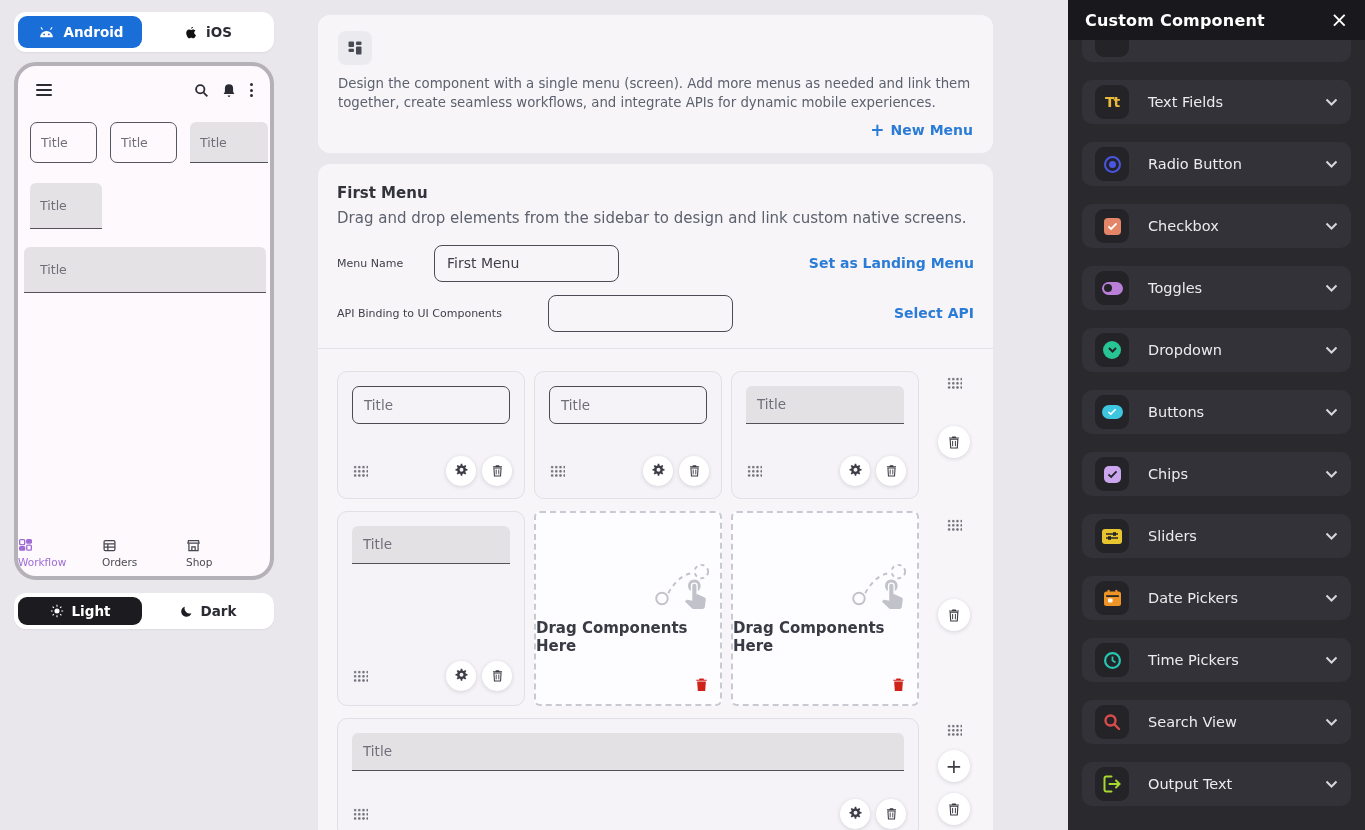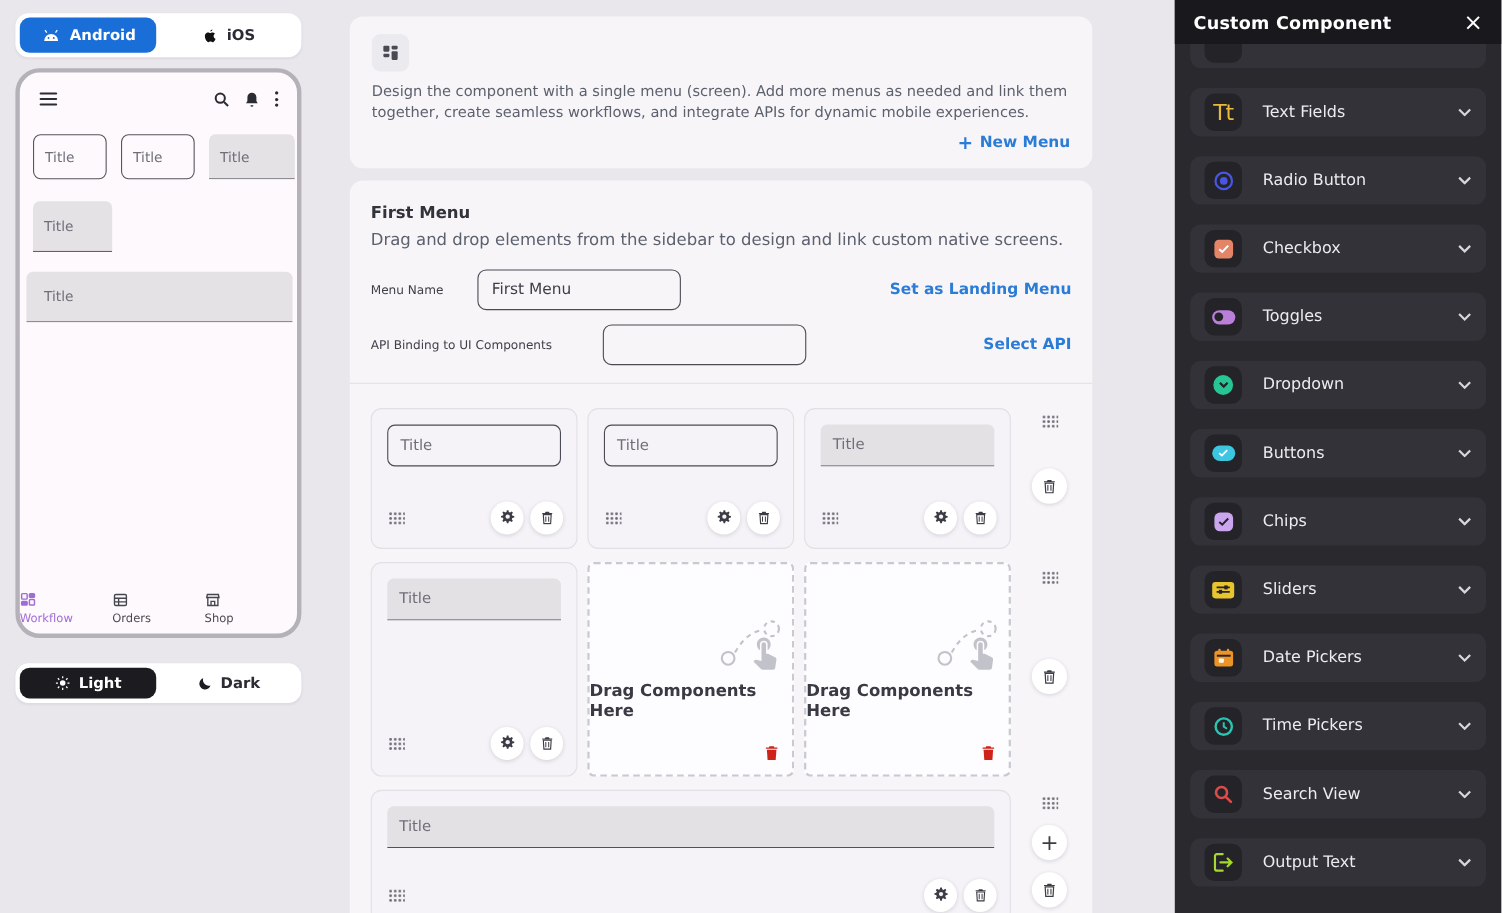--- a/index.html
+++ b/index.html
@@ -29,21 +29,21 @@
   .pfield.outl{border:1.4px solid #56565e;border-radius:7px;width:67px;background:#fdf9fd;}
   .pfield.fill{background:#e5e2e6;border-bottom:1.7px solid #515159;border-radius:6px 6px 0 0;}
   .pf-row1 .pfield.fill{flex:1;}
   .pf-row2 .pfield.fill{width:72px;height:46px;}
   .pf-row3 .pfield.fill{width:100%;height:46px;padding-left:16px;}
 
   .phone-nav{position:absolute;left:0;right:0;bottom:8px;display:flex;}
   .pnav-item{flex:1;display:flex;flex-direction:column;gap:3px;font-size:10.5px;color:#4a4a52;cursor:pointer;}
   .pnav-item.active{color:#a06cd5;}
 
-  .theme-card{margin-top:23px;height:36px;}
+  .theme-card{margin-top:13px;height:36px;}
   .theme-card .seg{font-size:13.5px;}
 
   
   .center-col{position:absolute;left:318px;top:15px;width:675px;}
   .card{background:#f7f5f8;border-radius:12px;}
   .header-card{padding:16px 20px 14px;}
   .hc-titlerow{display:flex;align-items:center;gap:13px;}
   .hc-tile{width:34px;height:34px;background:#eaeaef;border-radius:8px;display:flex;align-items:center;justify-content:center;}
   .hc-title{font-size:16px;font-weight:700;color:#2f2f38;}
   .hc-desc{margin-top:10px;font-size:13.3px;line-height:1.42;color:#5c616e;width:640px;}
@@ -93,21 +93,21 @@
   .panel-header{height:40px;background:#19191d;display:flex;align-items:center;justify-content:space-between;padding:0 17px;position:relative;z-index:2;}
   .panel-title{color:#fff;font-size:16px;font-weight:700;letter-spacing:.2px;}
   .panel-close{color:#fff;font-size:21px;line-height:1;cursor:pointer;}
   .panel-list{height:790px;overflow:hidden;padding:0 14px;}
   .p-item{height:44px;background:#323238;border-radius:10px;margin-top:18px;display:flex;align-items:center;padding:0 13px;gap:19px;cursor:pointer;}
   .p-item.partial{margin-top:-22px;}
   .tile{width:34px;height:34px;background:#232328;border-radius:9px;display:flex;align-items:center;justify-content:center;flex-shrink:0;}
   .p-label{flex:1;color:#ecebee;font-size:14.5px;font-weight:500;}
   .p-chev{flex-shrink:0;display:flex;cursor:pointer;}
 
-  .ic-text{font-weight:400;font-size:20px;letter-spacing:-1px;}
+  .ic-text{font-weight:700;font-size:14px;letter-spacing:-1px;}
   .ic-radio{width:17px;height:17px;border:2.6px solid currentColor;border-radius:50%;display:flex;align-items:center;justify-content:center;}
   .ic-radio i{width:7px;height:7px;background:currentColor;border-radius:50%;}
   .ic-box{width:17px;height:17px;background:currentColor;border-radius:4px;display:flex;align-items:center;justify-content:center;}
   .ic-box.chip{border-radius:5px;}
   .ic-toggle{width:21px;height:13px;background:currentColor;border-radius:7px;display:flex;align-items:center;padding-left:2.5px;}
   .ic-toggle i{width:8px;height:8px;background:#232328;border-radius:50%;}
   .ic-dropc{width:18px;height:18px;background:currentColor;border-radius:50%;display:flex;align-items:center;justify-content:center;}
   .ic-btnpill{width:21px;height:14px;background:currentColor;border-radius:8px;display:flex;align-items:center;justify-content:center;}
   .ic-sliderbox{width:20px;height:15px;background:currentColor;border-radius:3px;display:flex;align-items:center;justify-content:center;}
 </style>

